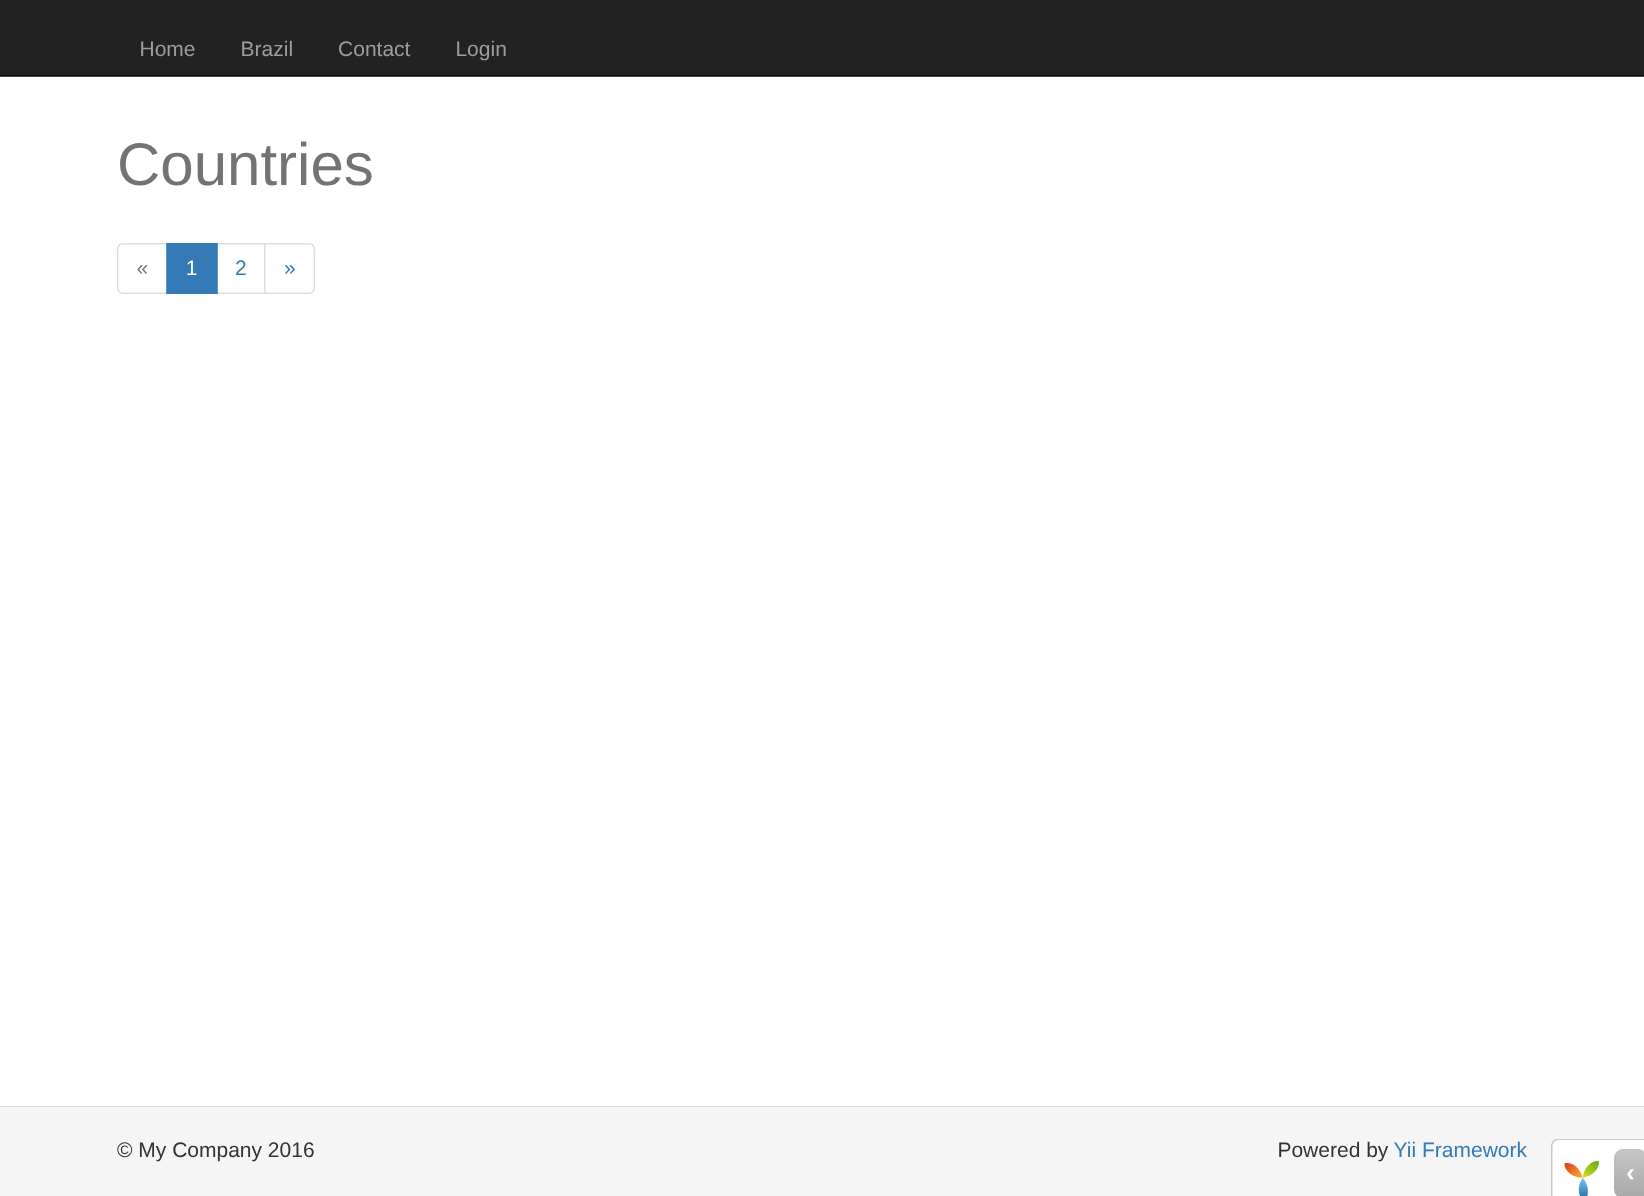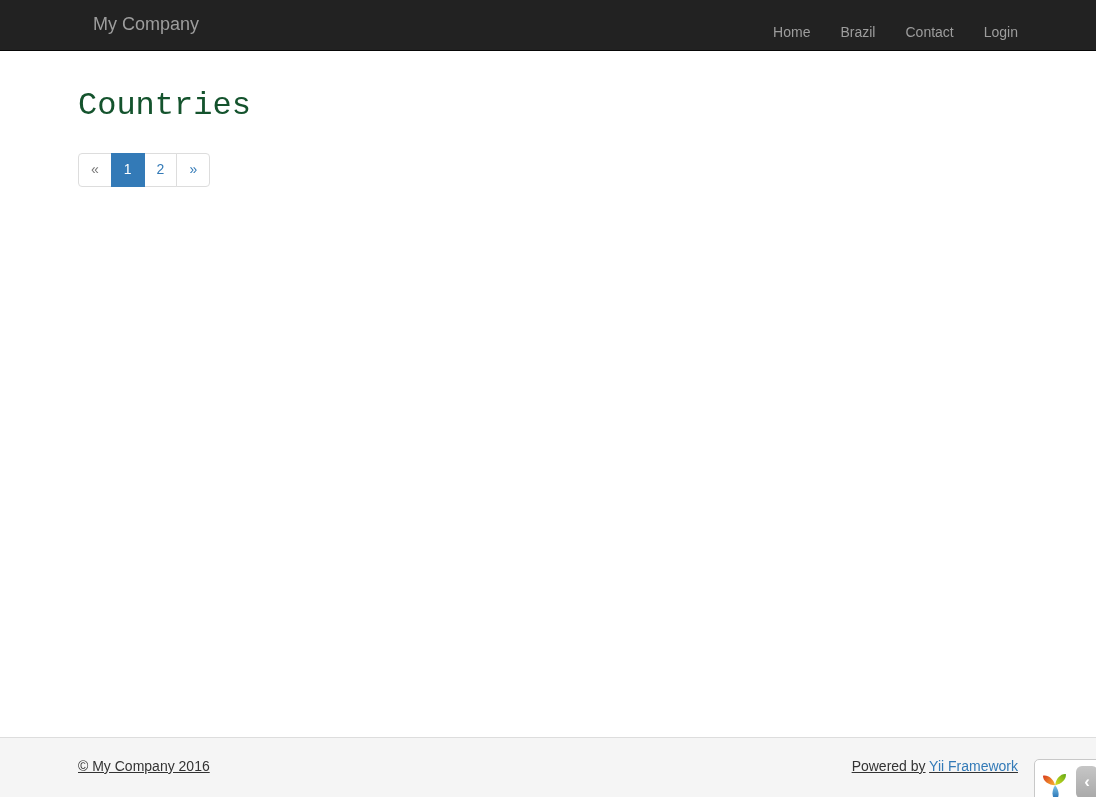--- a/index.html
+++ b/index.html
@@ -55,26 +55,25 @@
     color: #9d9d9d;
     text-decoration: none;
     font-size: 14px;
   }
 
   
   .content-wrap {
     padding-top: 68px;
   }
   h1.page-title {
-    font-size: 32px;
+    font-size: 40px;
     font-weight: 500;
     line-height: 1.1;
     margin: 20px 0 10px;
-    color: #14532d;
-    font-family: Liberation Mono, monospace;
+    color: #737373;
   }
   ul.country-list {
     margin: 0 0 10px;
     padding-left: 40px;
     list-style: disc;
   }
   ul.country-list li {
     line-height: 20px;
   }
 
@@ -129,21 +128,21 @@
     height: 60px;
     background: #f5f5f5;
     border-top: 1px solid #ddd;
     padding-top: 19px;
     z-index: 500;
   }
   .footer .container {
     display: flex;
     justify-content: space-between;
   }
-  .footer p { color: #333; text-decoration: underline; }
+  .footer p { color: #333; }
   .footer a {
     color: #337ab7;
     text-decoration: none;
     margin-left: 0.25em;
   }
 
   
   .debug-toolbar {
     position: fixed;
     right: -9px;
@@ -178,21 +177,20 @@
     justify-content: center;
     cursor: pointer;
     padding-bottom: 2px;
   }
 </style>
 </head>
 <body>
 
 <nav class="navbar">
   <div class="container">
-    <a class="navbar-brand" href="#">My Company</a>
     <ul class="navbar-nav">
       <li>
         <a href="#">Home</a>
       </li>
       <li>
         <a href="#">Brazil</a>
       </li>
       <li>
         <a href="#">Contact</a>
       </li>

